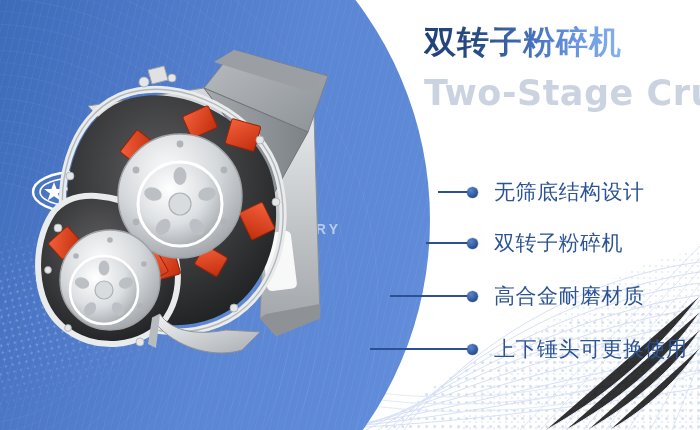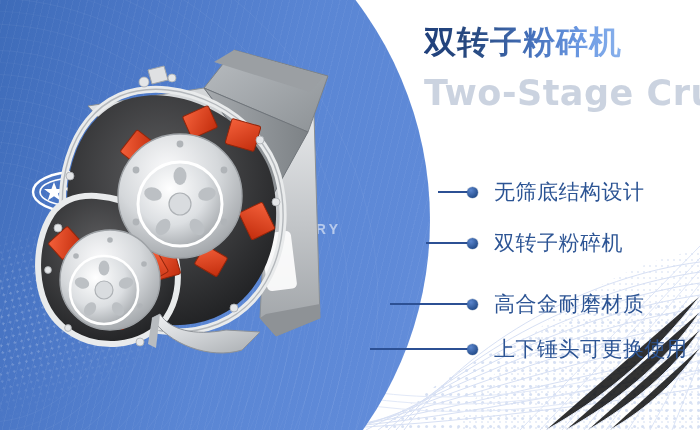--- a/index.html
+++ b/index.html
@@ -385,21 +385,21 @@
       <div class="feat-dot"></div>
       <div class="feat-label">无筛底结构设计</div>
     </div>
 
     <div class="feature" style="left:426px;top:228px;">
       <div class="feat-line" style="width:42px;"></div>
       <div class="feat-dot"></div>
       <div class="feat-label">双转子粉碎机</div>
     </div>
 
-    <div class="feature" style="left:390px;top:289px;">
+    <div class="feature" style="left:390px;top:281px;">
       <div class="feat-line" style="width:78px;"></div>
       <div class="feat-dot"></div>
       <div class="feat-label">高合金耐磨材质</div>
     </div>
 
     <div class="feature" style="left:370px;top:334px;">
       <div class="feat-line" style="width:98px;"></div>
       <div class="feat-dot"></div>
       <div class="feat-label">上下锤头可更换使用</div>
     </div>

